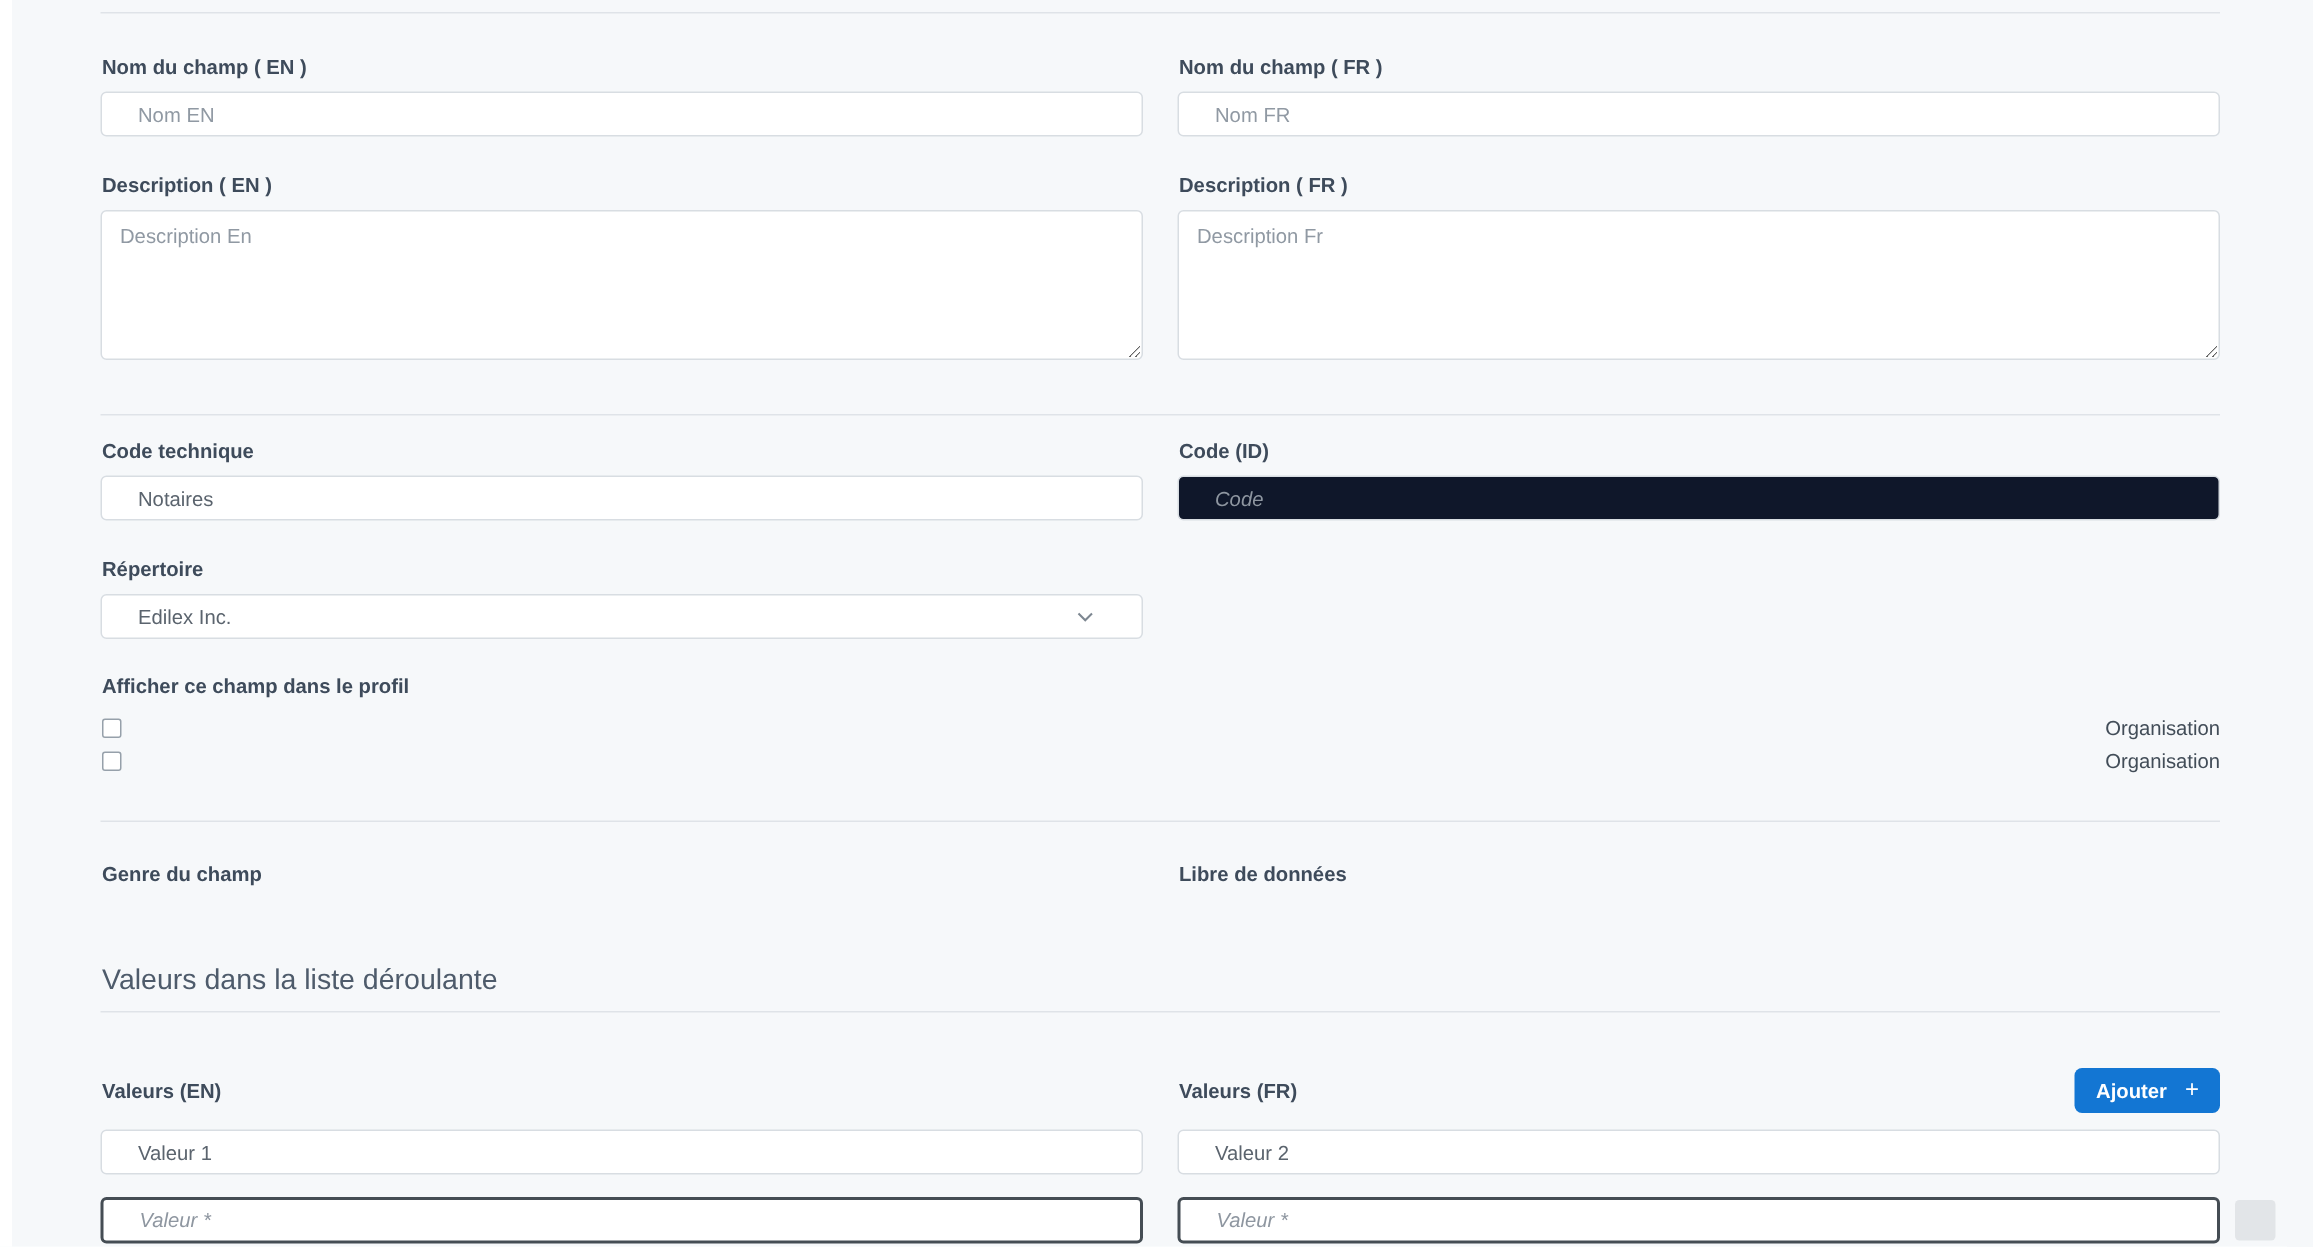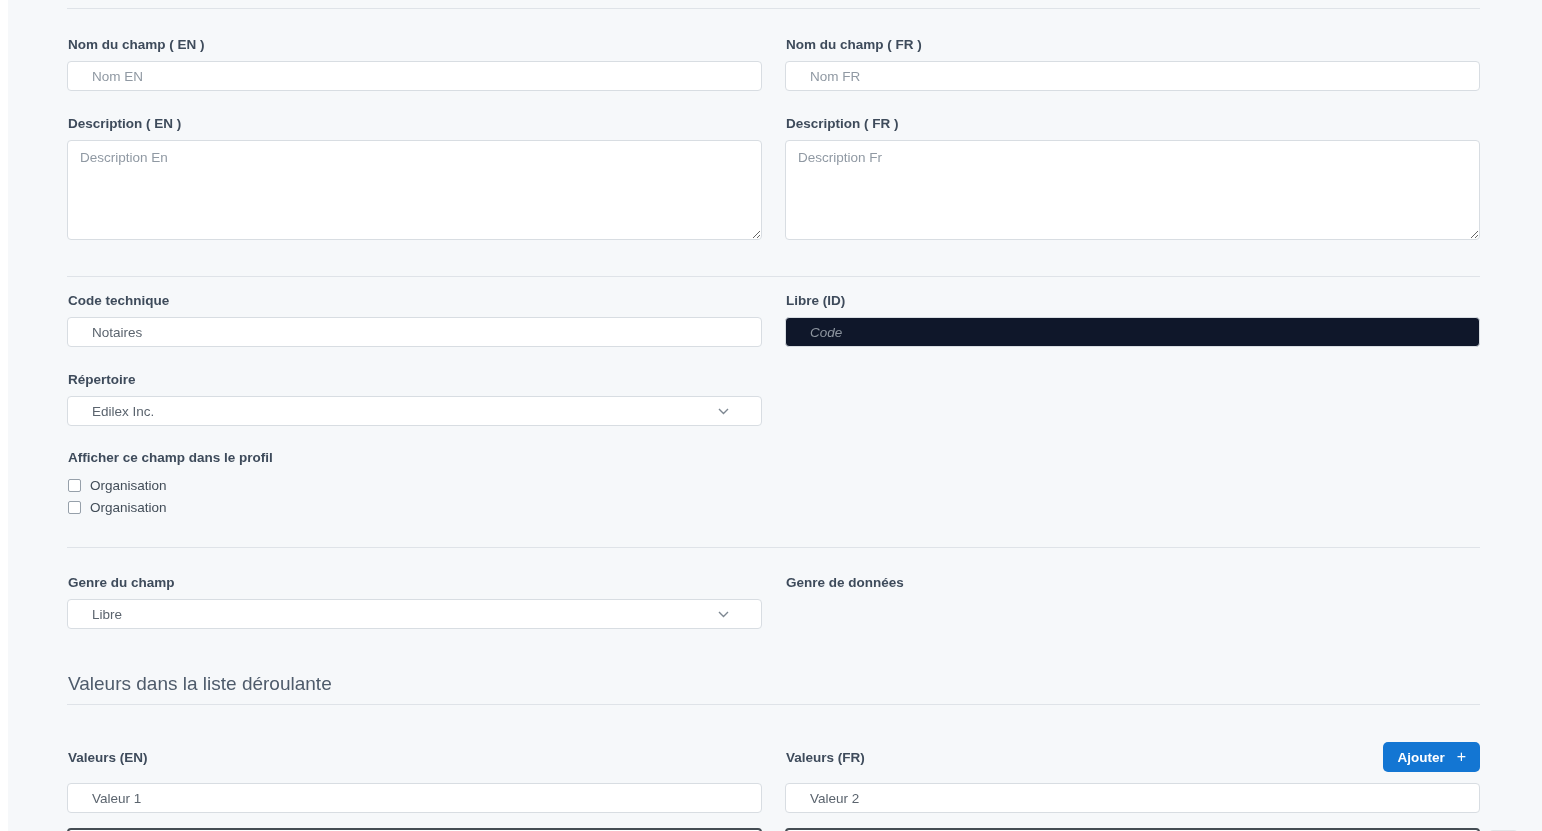--- a/index.html
+++ b/index.html
@@ -81,20 +81,21 @@
   .group-m15 { margin-top: 15px; }
   .div-m33 { margin-top: 33px; }
   .div-m29 { margin-top: 29px; }
   .group-m26 { margin-top: 26px; }
 
   .check-row {
     display: flex;
     align-items: center;
     height: 22px;
     cursor: pointer;
+    justify-content: space-between;
   }
   .checkbox {
     width: 13px; height: 13px;
     border: 1px solid #96a0aa;
     border-radius: 2px;
     background: #fff;
     margin: 0 9px 0 1px;
     flex: 0 0 auto;
   }
   .check-label { font-weight: 400; color: #424d58; font-size: 13.5px; }
@@ -187,21 +188,21 @@
     </div>
 
     <hr class="divider div-m33">
 
     <div class="row2 group-m15">
       <div>
         <label class="field-label">Code technique</label>
         <input class="txt-input" type="text" value="Notaires" style="">
       </div>
       <div>
-        <label class="field-label">Libre (ID)</label>
+        <label class="field-label">Code (ID)</label>
         <input class="txt-input italic-ph" type="text" disabled="" placeholder="Code" style="">
       </div>
     </div>
 
     <div class="row2 group-m24">
       <div>
         <label class="field-label">Répertoire</label>
         <div class="sel-box" role="combobox">
           <span class="sel-value">Edilex Inc.</span>
           <span class="chevron-wrap">
@@ -224,31 +225,23 @@
         <span class="checkbox"></span>
         <span class="check-label">Organisation</span>
       </div>
     </div>
 
     <hr class="divider div-m29">
 
     <div class="row2 group-m26">
       <div>
         <label class="field-label">Genre du champ</label>
-        <div class="sel-box" role="combobox">
-          <span class="sel-value">Libre</span>
-          <span class="chevron-wrap">
-            <svg width="11" height="7" viewBox="0 0 11 7">
-                <polyline points="1,1 5.5,5.5 10,1" fill="none" stroke="#7d8791" stroke-width="1.4"></polyline>
-              </svg>
-          </span>
-        </div>
-      </div>
-      <div>
-        <label class="field-label">Genre de données</label>
+      </div>
+      <div>
+        <label class="field-label">Libre de données</label>
       </div>
     </div>
 
     <h2 class="section-heading">Valeurs dans la liste déroulante</h2>
     <hr class="divider heading-divider">
 
     <div class="row2 values-label-row">
       <div class="values-label-cell">
         <label class="field-label">Valeurs (EN)</label>
       </div>

